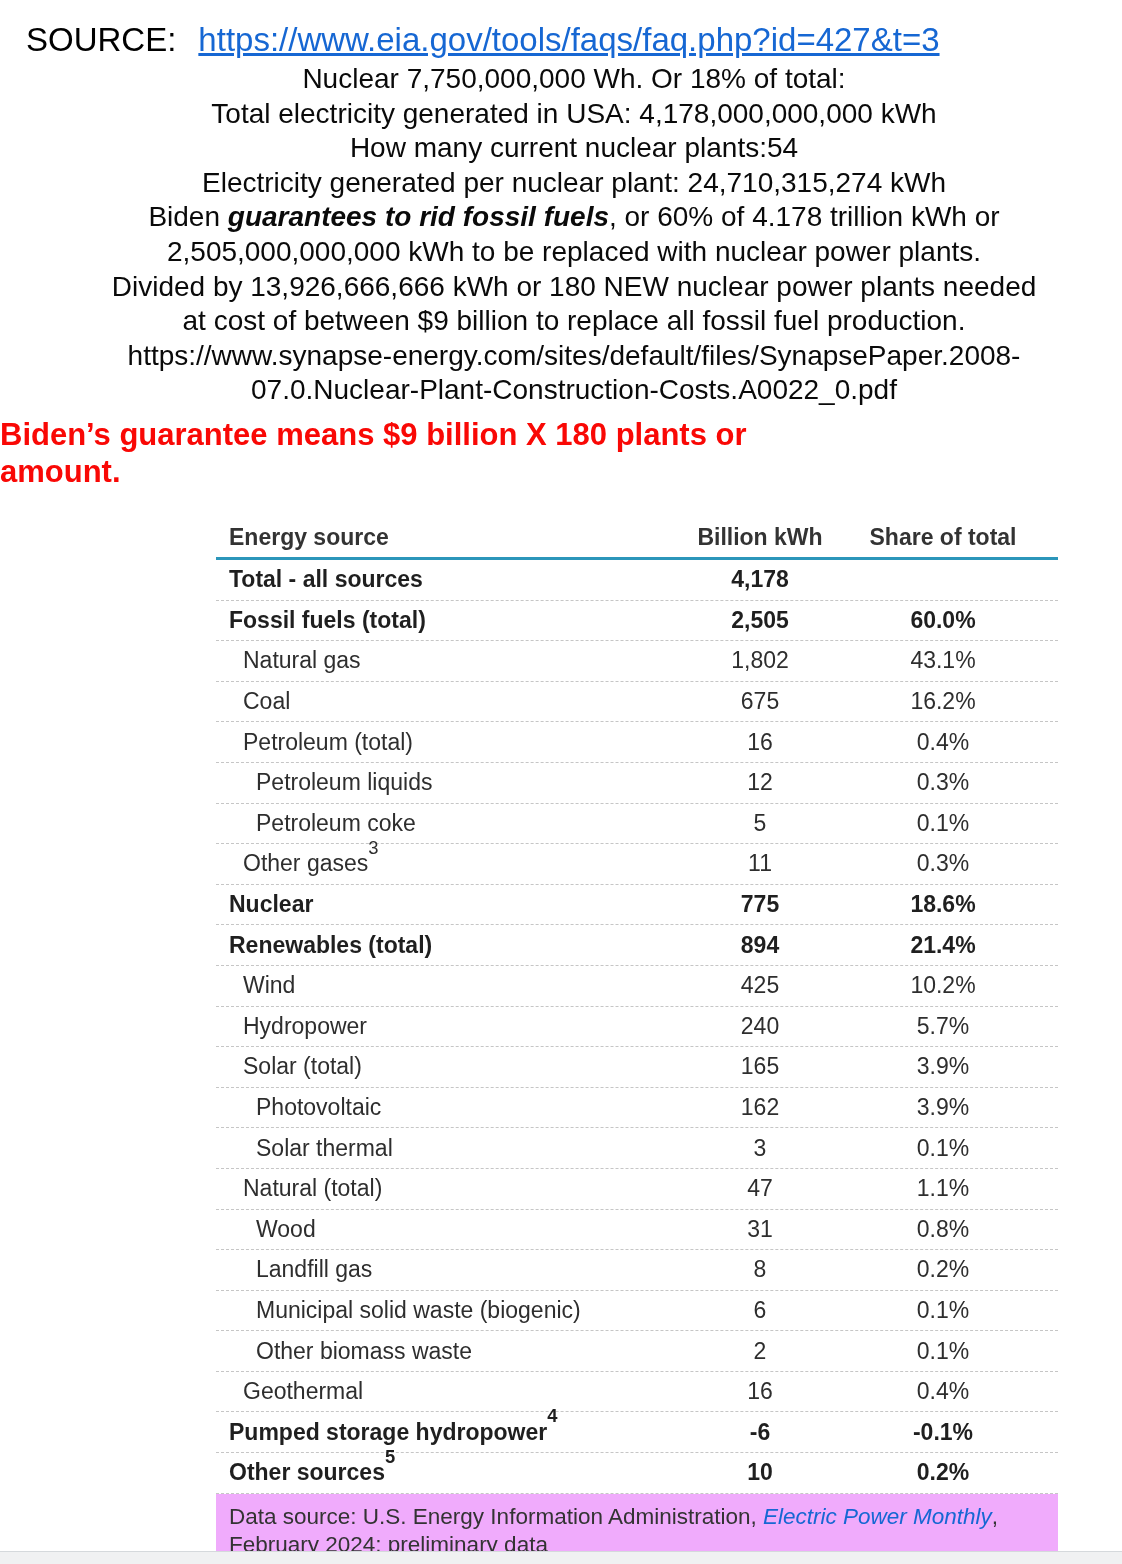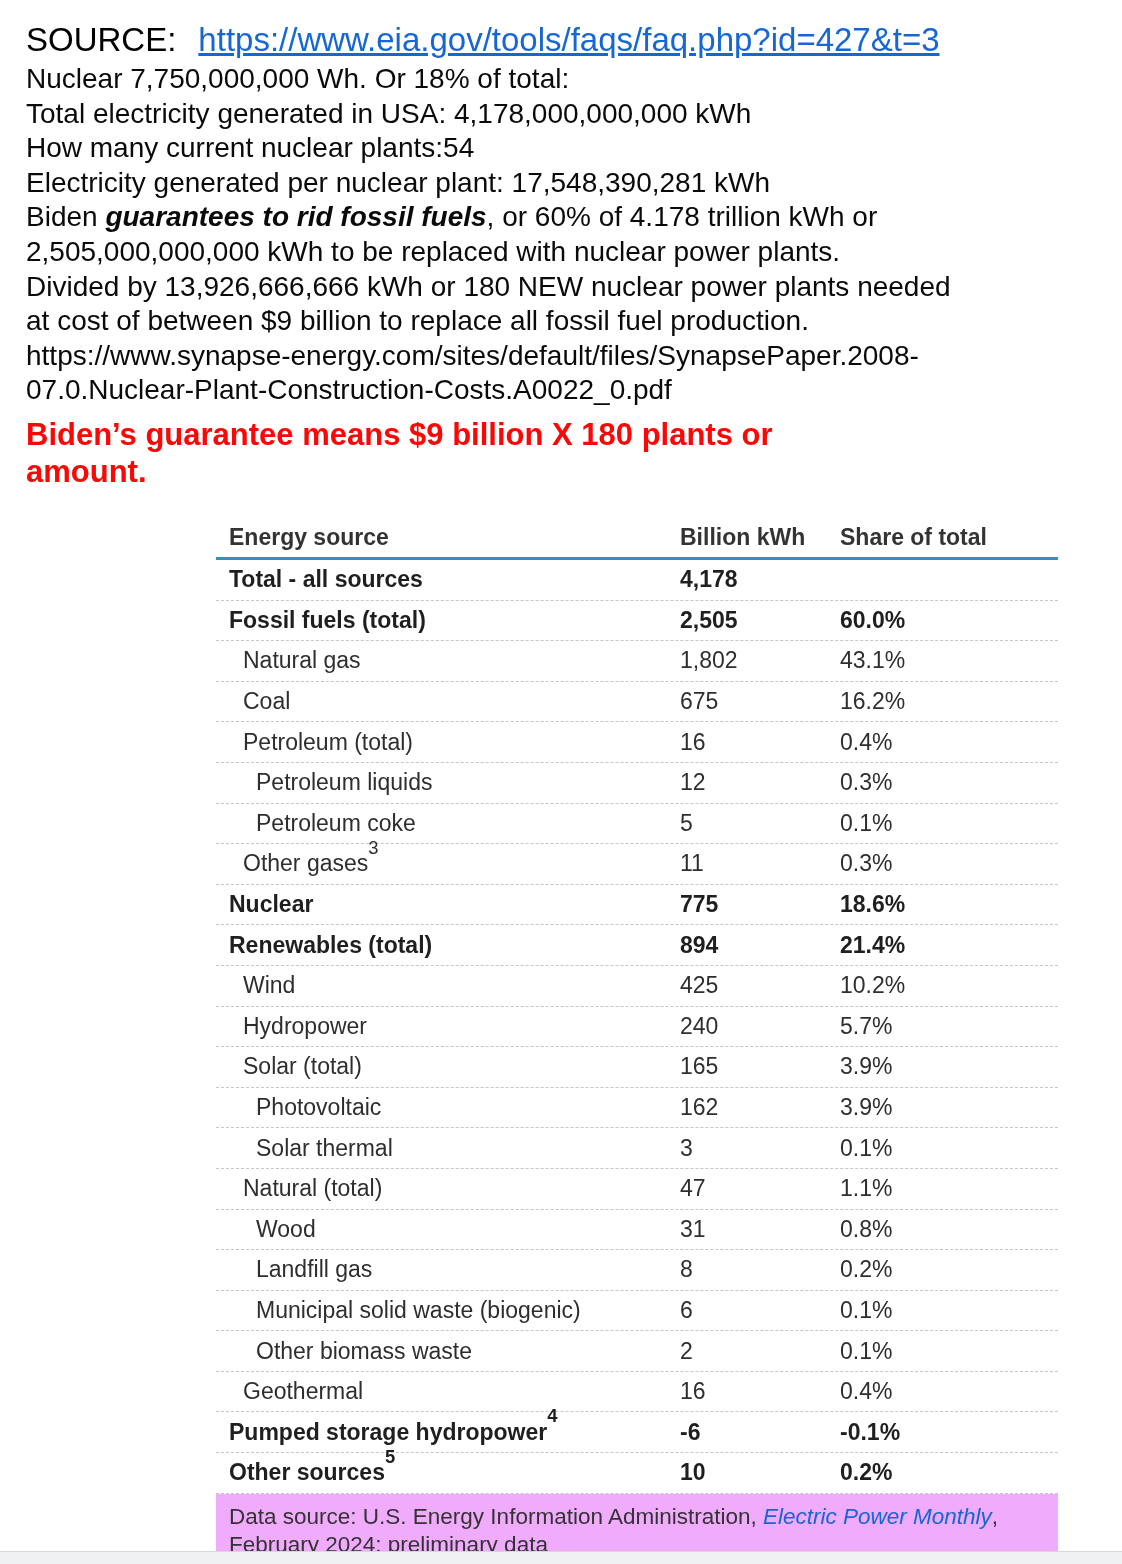--- a/index.html
+++ b/index.html
@@ -9,26 +9,26 @@
     font-family:"Liberation Sans", sans-serif;
   }
   .page{position:relative;width:1122px;height:1564px;}
 
   
   .intro{padding:18px 0 0 26px;white-space:nowrap;}
   .source-line{font-size:33px;line-height:44px;color:#000;}
   .source-line .url{
     color:#1667d3;text-decoration:underline;margin-left:22px;cursor:pointer;
   }
-  .intro-line{font-size:28px;line-height:34.6px;}
+  .intro-line{font-size:28px;line-height:34.6px;text-align:center;}
   .intro-line b i{font-weight:bold;font-style:italic;}
 
   
   .highlight{
-    padding-left:26px;margin-top:8px;white-space:nowrap;
+    margin-top:8px;white-space:nowrap;
     font-size:31px;line-height:37.5px;font-weight:bold;color:#f90805;
   }
 
   
   .etable{
     position:absolute;left:216px;top:517px;width:842px;
     font-size:23px;color:#2e2e2e;
   }
   .thead{
     display:grid;grid-template-columns:1fr 160px 206px;
@@ -38,21 +38,21 @@
   }
   .thead .num{text-align:right;}
   .trow{
     display:grid;grid-template-columns:1fr 160px 206px;
     align-items:center;height:39.6px;padding:0 12px 0 13px;
     border-bottom:1px dashed #c6c6c6;
   }
   .trow.bold{font-weight:bold;color:#1f1f1f;}
   .trow.ind1 .label{padding-left:14px;}
   .trow.ind2 .label{padding-left:27px;}
-  .cell.num{text-align:left;}
+  .cell.num{text-align:center;}
   .label sup{
     font-size:0.8em;position:relative;top:-9px;line-height:0;
   }
   .tfoot{
     background:#f0abfc;border-bottom:1px dashed #c6c6c6;
     padding:9px 14px 10px 13px;
     font-size:22.5px;line-height:28px;color:#333;
   }
   .tfoot .flink{color:#1667d3;font-style:italic;cursor:pointer;}
 
@@ -67,21 +67,21 @@
 
 <div class="page">
 
   <div class="intro">
     <div class="source-line">
       <span>SOURCE:</span><a class="url">https://www.eia.gov/tools/faqs/faq.php?id=427&amp;t=3</a>
     </div>
     <div class="intro-line">Nuclear 7,750,000,000 Wh. Or 18% of total:</div>
     <div class="intro-line">Total electricity generated in USA: 4,178,000,000,000 kWh</div>
     <div class="intro-line">How many current nuclear plants:54</div>
-    <div class="intro-line">Electricity generated per nuclear plant: 17,548,390,281 kWh</div>
+    <div class="intro-line">Electricity generated per nuclear plant: 24,710,315,274 kWh</div>
     <div class="intro-line"><span>Biden </span><b><i>guarantees to rid fossil fuels</i></b><span>, or 60% of 4.178 trillion kWh or</span></div>
     <div class="intro-line">2,505,000,000,000 kWh to be replaced with nuclear power plants.</div>
     <div class="intro-line">Divided by 13,926,666,666 kWh or 180 NEW nuclear power plants needed</div>
     <div class="intro-line">at cost of between $9 billion to replace all fossil fuel production.</div>
     <div class="intro-line">https://www.synapse-energy.com/sites/default/files/SynapsePaper.2008-</div>
     <div class="intro-line">07.0.Nuclear-Plant-Construction-Costs.A0022_0.pdf</div>
   </div>
 
   <div class="highlight">
     <div>Biden’s guarantee means $9 billion X 180 plants or</div>

